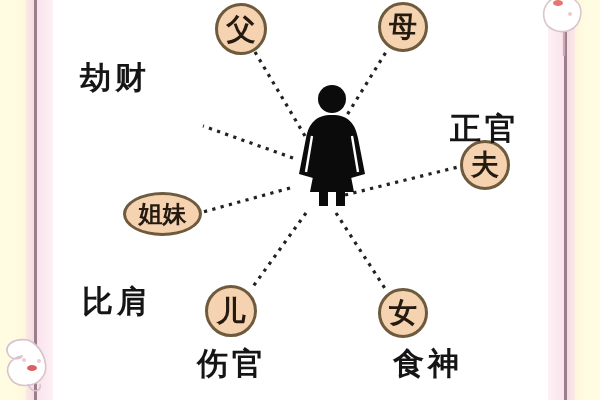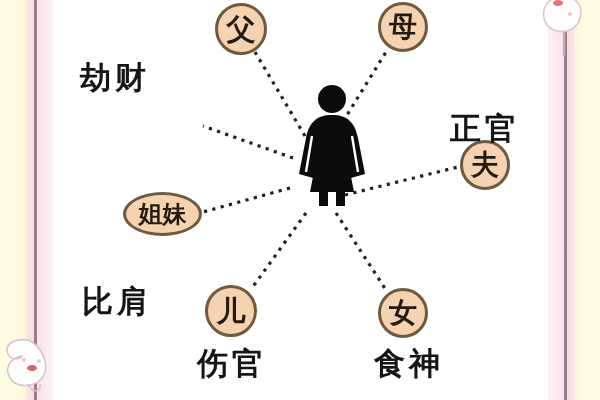--- a/index.html
+++ b/index.html
@@ -87,21 +87,21 @@
     color: #151515;
     font-size: 31px;
     font-weight: bold;
     letter-spacing: 4px;
     white-space: nowrap;
   }
   .cap-jiecai  { left: 27px;  top: 57px;  }
   .cap-bijian  { left: 29px;  top: 249px; margin-top: 32px; }
   .cap-zhengguan { left: 397px; top: 108px; }
   .cap-shangguan { left: 144px; top: 343px; }
-  .cap-shishen   { left: 321px; top: 343px; }
+  .cap-shishen   { left: 340px; top: 343px; }
 
   
   #figure {
     position: absolute;
     left: 240px;
     top: 84px;
     width: 78px;
     height: 122px;
   }
 

